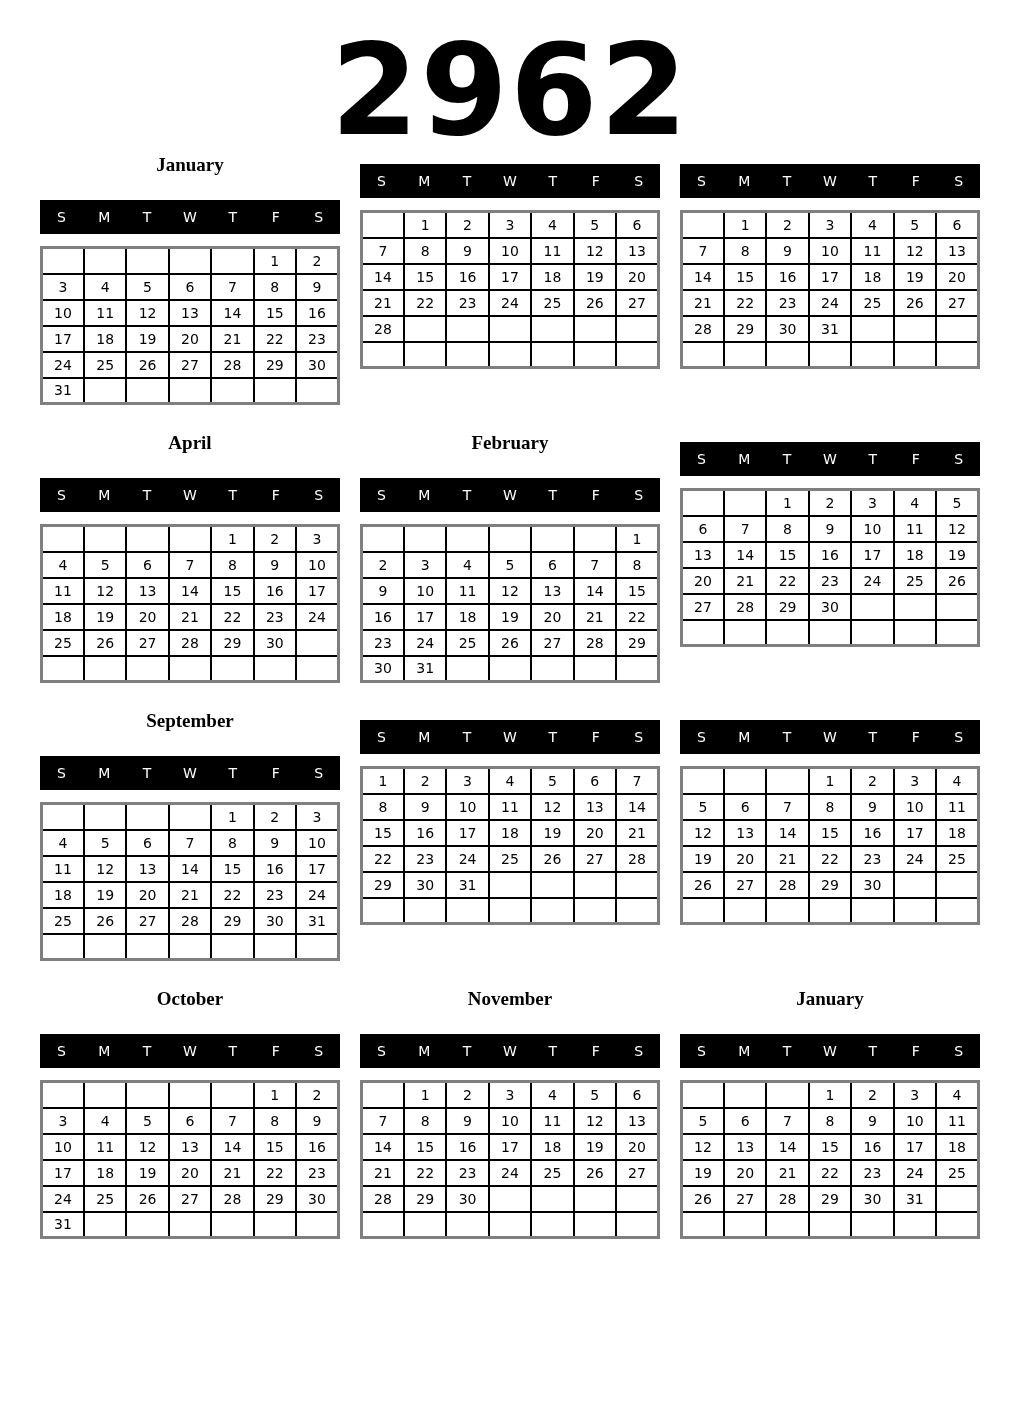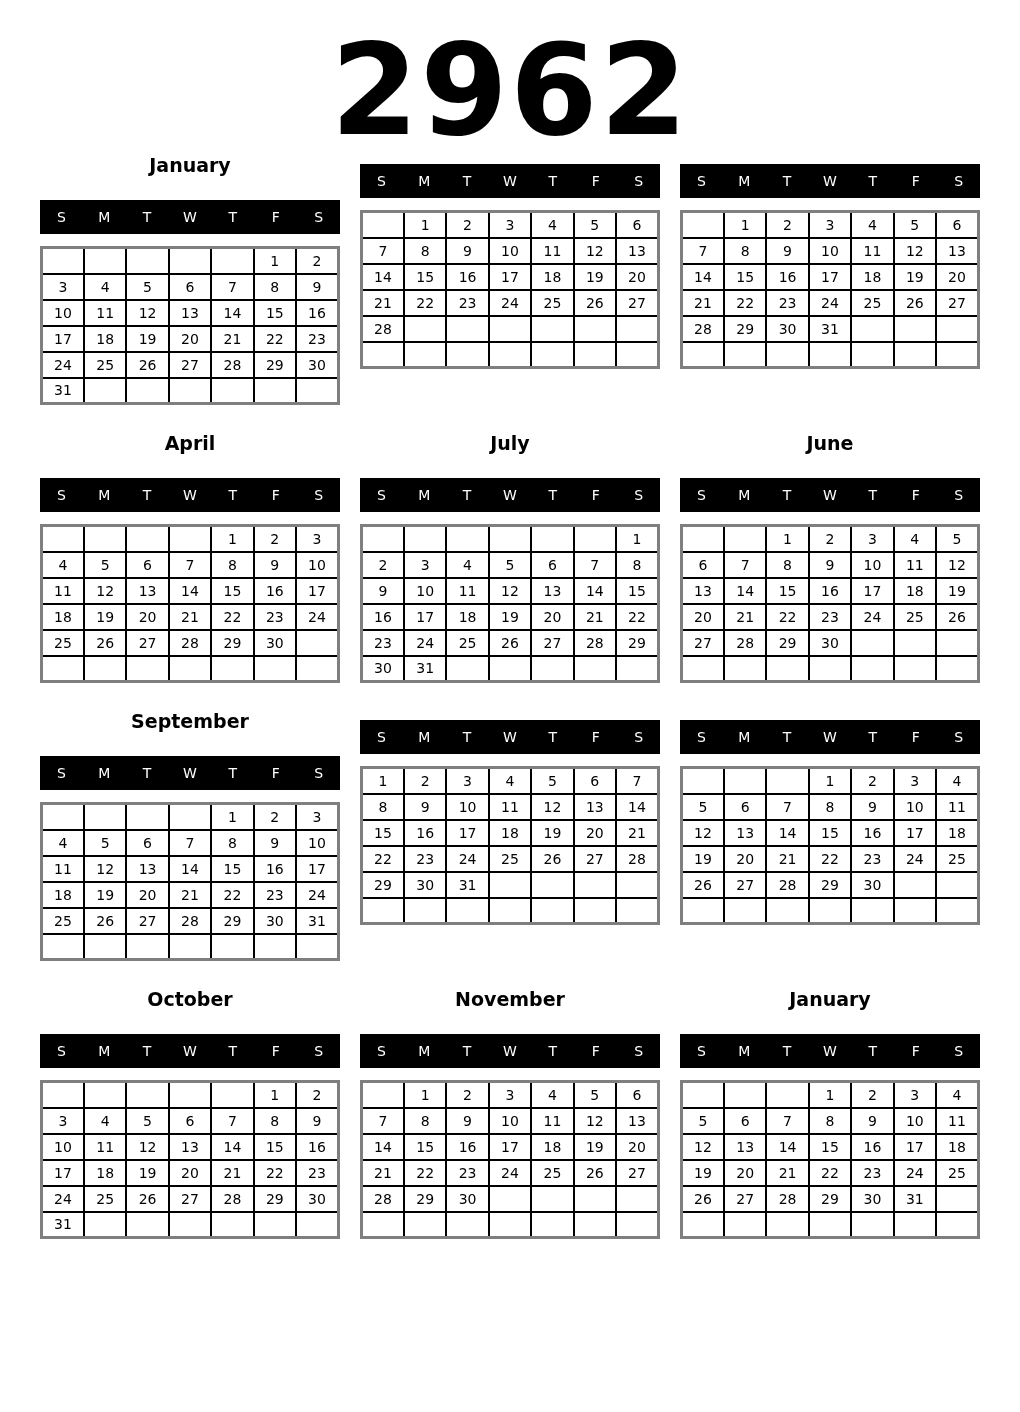--- a/index.html
+++ b/index.html
@@ -26,20 +26,21 @@
     padding: 0 40px;
   }
   .month { width: 300px; height: 278px; }
   .month-name {
     height: 36px;
     padding-top: 14px;
     text-align: center;
     font-size: 19px;
     font-weight: bold;
     line-height: 22px;
+    font-family: Liberation Serif, serif;
   }
   .weekday-header {
     margin-top: 24px;
     height: 34px;
     background: var(--header-bg, #000000);
     display: flex;
   }
   .dow {
     flex: 1;
     color: var(--header-text, #ffffff);
@@ -347,21 +348,21 @@
             <td></td>
             <td></td>
             <td></td>
             <td></td>
           </tr>
         </tbody>
       </table>
   </div>
 
   <div class="month">
-    <div class="month-name">July</div>
+    <div class="month-name">February</div>
     <div class="weekday-header">
         <span class="dow">S</span>
         <span class="dow">M</span>
         <span class="dow">T</span>
         <span class="dow">W</span>
         <span class="dow">T</span>
         <span class="dow">F</span>
         <span class="dow">S</span>
       </div>
     <table class="month-table">
@@ -418,21 +419,20 @@
             <td></td>
             <td></td>
             <td></td>
             <td></td>
           </tr>
         </tbody>
       </table>
   </div>
 
   <div class="month">
-    <div class="month-name">June</div>
     <div class="weekday-header">
         <span class="dow">S</span>
         <span class="dow">M</span>
         <span class="dow">T</span>
         <span class="dow">W</span>
         <span class="dow">T</span>
         <span class="dow">F</span>
         <span class="dow">S</span>
       </div>
     <table class="month-table">

